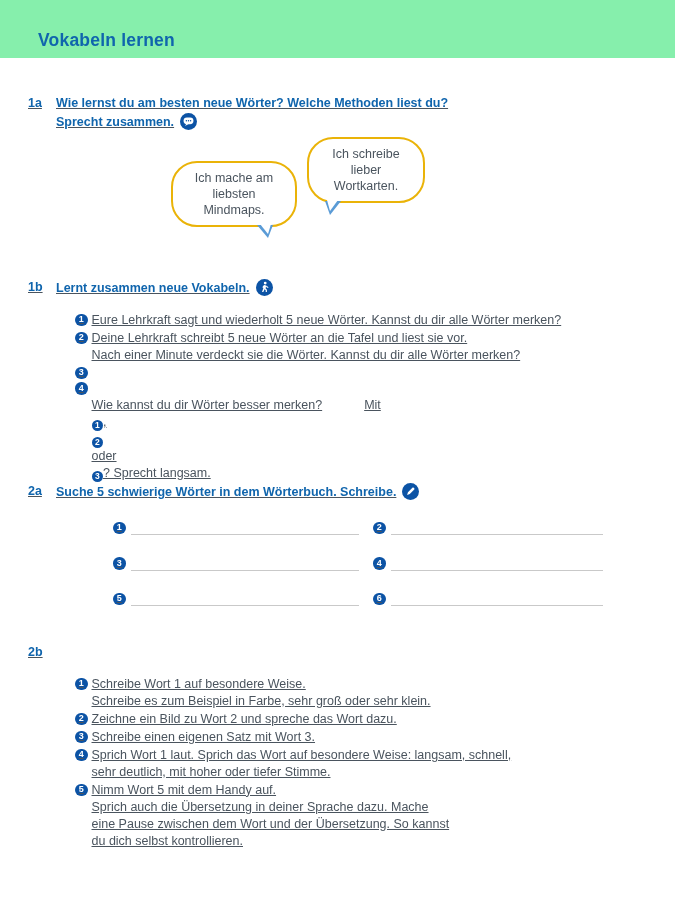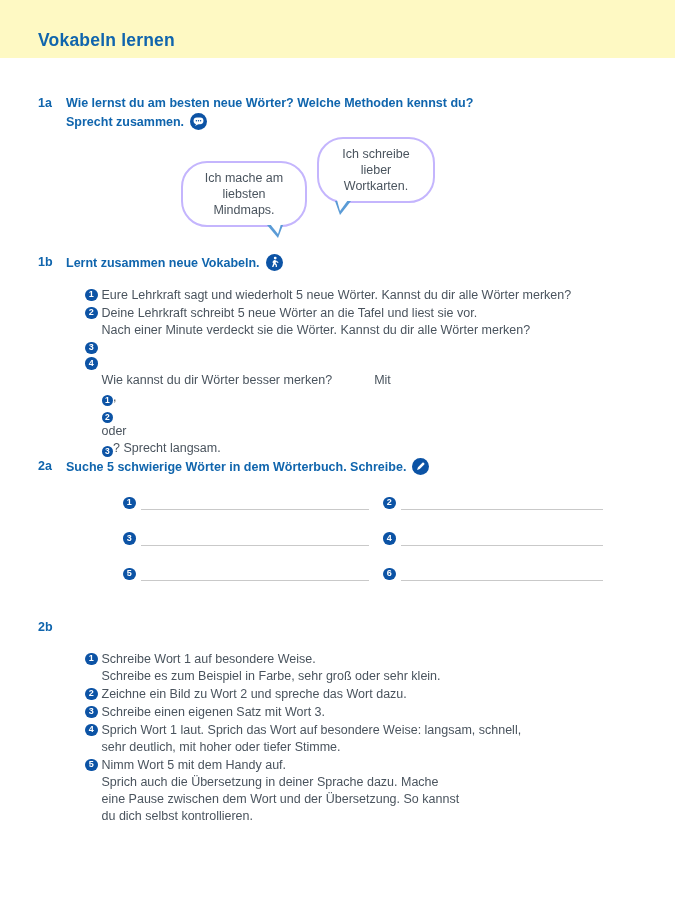--- a/index.html
+++ b/index.html
@@ -1,33 +1,33 @@
 <!DOCTYPE html>
 <html><head>
 <meta charset="utf-8">
 <style>
   * { margin:0; padding:0; box-sizing:border-box; }
   html,body { width:675px; height:900px; background:#fff; }
   body { font-family:"Liberation Sans","DejaVu Sans",sans-serif; color:#4a545e; overflow:hidden; }
   .page { position:relative; width:675px; height:900px; background:#fff; }
 
   
-  .band { height:58px; background:#fef9c3; display:flex; align-items:flex-end; padding:0 0 7px 38px; }
+  .band { height:58px; background:#86efac; display:flex; align-items:flex-end; padding:0 0 7px 38px; }
   .band h1 { font-size:17.5px; font-weight:bold; color:#1065ad; letter-spacing:.2px; }
 
   
-  .task { padding-left:38px; padding-right:30px; }
+  .task { padding-left:28px; padding-right:30px;text-decoration:underline; }
   .task-head { display:flex; }
   .task-num { width:28px; flex:none; font-size:12.5px; font-weight:bold; color:#1065ad; line-height:17.5px; }
   .task-title { font-size:12.5px; font-weight:bold; color:#1065ad; line-height:17.5px; }
   .icon { display:inline-block; width:17px; height:17px; vertical-align:-4px; margin-left:6px; }
 
   
   .bubbles { position:relative; height:104px; margin-top:4px; }
-  .bubble { position:absolute; background:#fff; border:2px solid #c4b5fd; border-radius:26px;
+  .bubble { position:absolute; background:#fff; border:2px solid #eab308; border-radius:26px;
             padding:7px 10px; font-size:12.5px; line-height:16px; text-align:center;
             color:#4a545e; white-space:pre-line; }
   .bubble-left  { left:143px; top:26px; width:126px; }
   .bubble-right { left:279px; top:2px;  width:118px; }
   .bubble-left::before  { content:""; position:absolute; bottom:-13px; right:22px;
       border-style:solid; border-width:13px 5px 0 11px; border-color:#5a9bd6 transparent transparent transparent; }
   .bubble-left::after   { content:""; position:absolute; bottom:-9px;  right:24px;
       border-style:solid; border-width:10px 3px 0 8px;  border-color:#fff transparent transparent transparent; }
   .bubble-right::before { content:""; position:absolute; bottom:-14px; left:16px;
       border-style:solid; border-width:14px 11px 0 5px; border-color:#5a9bd6 transparent transparent transparent; }
@@ -48,38 +48,38 @@
 
   
   .blanks { margin:20px 42px 0 85px; display:grid; grid-template-columns:246px 1fr;
             column-gap:14px; row-gap:22px; }
   .blank { display:flex; align-items:flex-end; gap:5px; }
   .blank .num { margin:0 0 1px 0; }
   .blank .line { flex:1; height:13px; border-bottom:1.5px solid #c9c9c9; }
 
   
   .s1a { margin-top:37px; }
-  .s1b { margin-top:15px; }
+  .s1b { margin-top:40px; }
   .s2a { }
   .s2b { margin-top:38px; }
 </style>
 </head>
 <body>
 
 <div class="page">
 
   <header class="band">
     <h1>Vokabeln lernen</h1>
   </header>
 
   <section class="task s1a">
     <div class="task-head">
       <span class="task-num">1a</span>
       <div class="task-title">
-        <span>Wie lernst du am besten neue Wörter? Welche Methoden kennst du?</span><br>
+        <span>Wie lernst du am besten neue Wörter? Welche Methoden liest du?</span><br>
         <span>Sprecht zusammen.</span><span class="icon"><svg viewBox="0 0 24 24" width="17" height="17">
               <circle cx="12" cy="12" r="12" fill="#0c53a5"></circle>
               <rect x="5" y="6.2" width="14" height="9.6" rx="4.8" fill="#fff"></rect>
               <path d="M9.2 14.8 l-2.2 3.6 5-2.8 z" fill="#fff"></path>
               <circle cx="9" cy="11" r="1" fill="#0c53a5"></circle>
               <circle cx="12" cy="11" r="1" fill="#0c53a5"></circle>
               <circle cx="15" cy="11" r="1" fill="#0c53a5"></circle>
             </svg></span>
       </div>
     </div>

